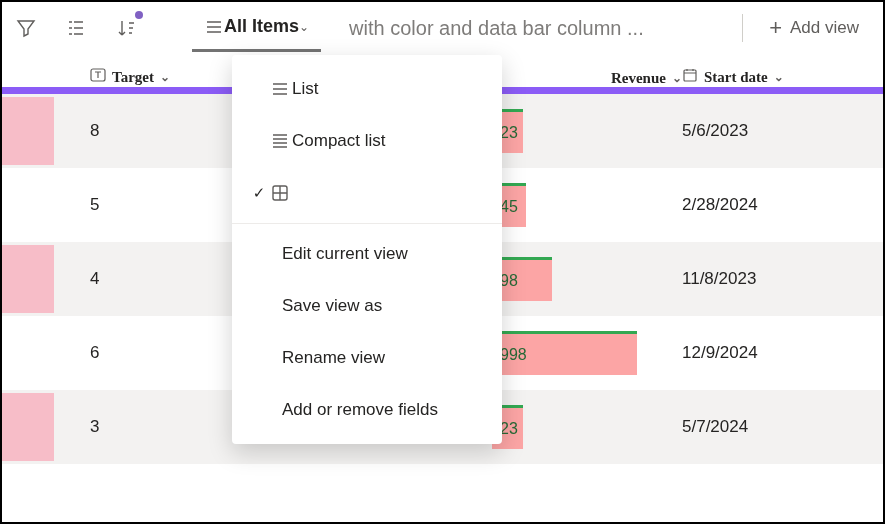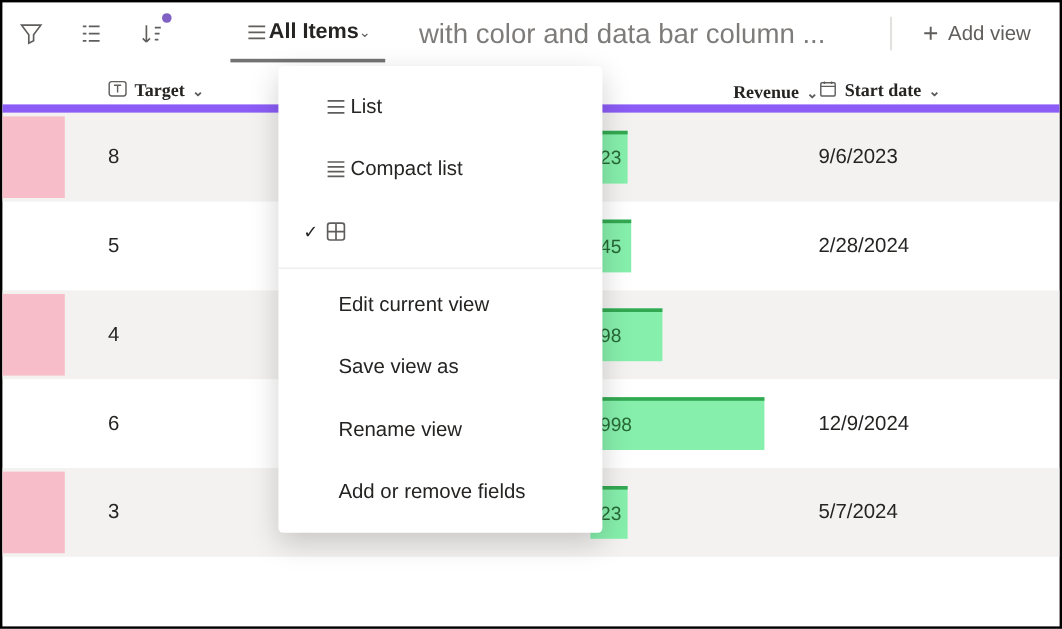--- a/index.html
+++ b/index.html
@@ -38,21 +38,21 @@
     border-bottom: 3px solid #737373;
     position: relative;
   }
   .view-btn .label {
     font-size: 18px;
     font-weight: 600;
     color: #252423;
   }
   .view-desc {
     color: #7e7c7a;
-    font-size: 23px;
+    font-size: 20px;
     margin-left: 10px;
     flex: 1;
     white-space: nowrap;
     overflow: hidden;
   }
   .divider {
     width: 1px;
     height: 28px;
     background: #d0cec9;
     margin: 0 8px;
@@ -100,21 +100,21 @@
     height: 68px;
     margin-left: 0;
   }
   .pink { background: #f7bdc8; }
   .target-cell { font-size: 17px; color: #252423; }
   .revenue-cell { position: relative; height: 44px; width: 170px; }
   .bar {
     position: absolute;
     top: 0; left: 0;
     height: 44px;
-    background: #86efac;
+    background: #fca5a5;
     border-top: 3px solid #33a852;
     display: flex;
     align-items: center;
     padding-left: 8px;
     font-size: 16px;
     color: #276936;
   }
   .date-cell { font-size: 17px; color: #252423; }
   
   .menu {
@@ -240,21 +240,21 @@
     <div class="row shade">
       <div class="col-color">
         <div class="color-chip pink"></div>
       </div>
       <div class="col-target"><span class="target-cell">8</span></div>
       <div class="col-revenue">
         <div class="revenue-cell">
           <div class="bar" style="width:18%">23</div>
         </div>
       </div>
-      <div class="col-date"><span class="date-cell">9/6/2023</span></div>
+      <div class="col-date"><span class="date-cell">5/6/2023</span></div>
     </div>
     <div class="row">
       <div class="col-color">
         <div class="color-chip "></div>
       </div>
       <div class="col-target"><span class="target-cell">5</span></div>
       <div class="col-revenue">
         <div class="revenue-cell">
           <div class="bar" style="width:20%">45</div>
         </div>
@@ -264,20 +264,21 @@
     <div class="row shade">
       <div class="col-color">
         <div class="color-chip pink"></div>
       </div>
       <div class="col-target"><span class="target-cell">4</span></div>
       <div class="col-revenue">
         <div class="revenue-cell">
           <div class="bar" style="width:35%">98</div>
         </div>
       </div>
+      <div class="col-date"><span class="date-cell">11/8/2023</span></div>
     </div>
     <div class="row">
       <div class="col-color">
         <div class="color-chip "></div>
       </div>
       <div class="col-target"><span class="target-cell">6</span></div>
       <div class="col-revenue">
         <div class="revenue-cell">
           <div class="bar" style="width:85%">998</div>
         </div>

